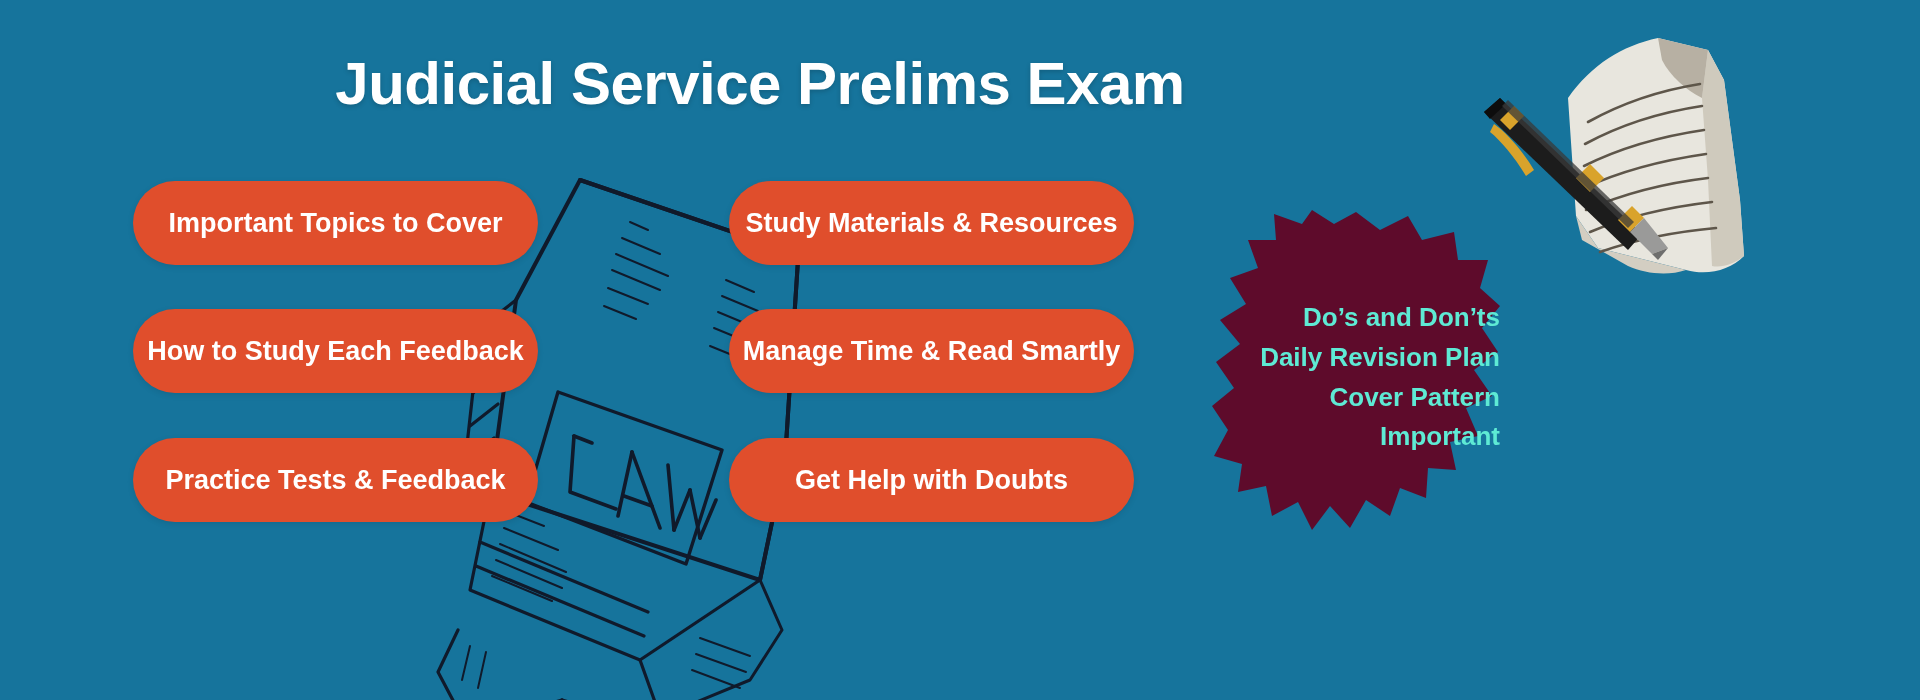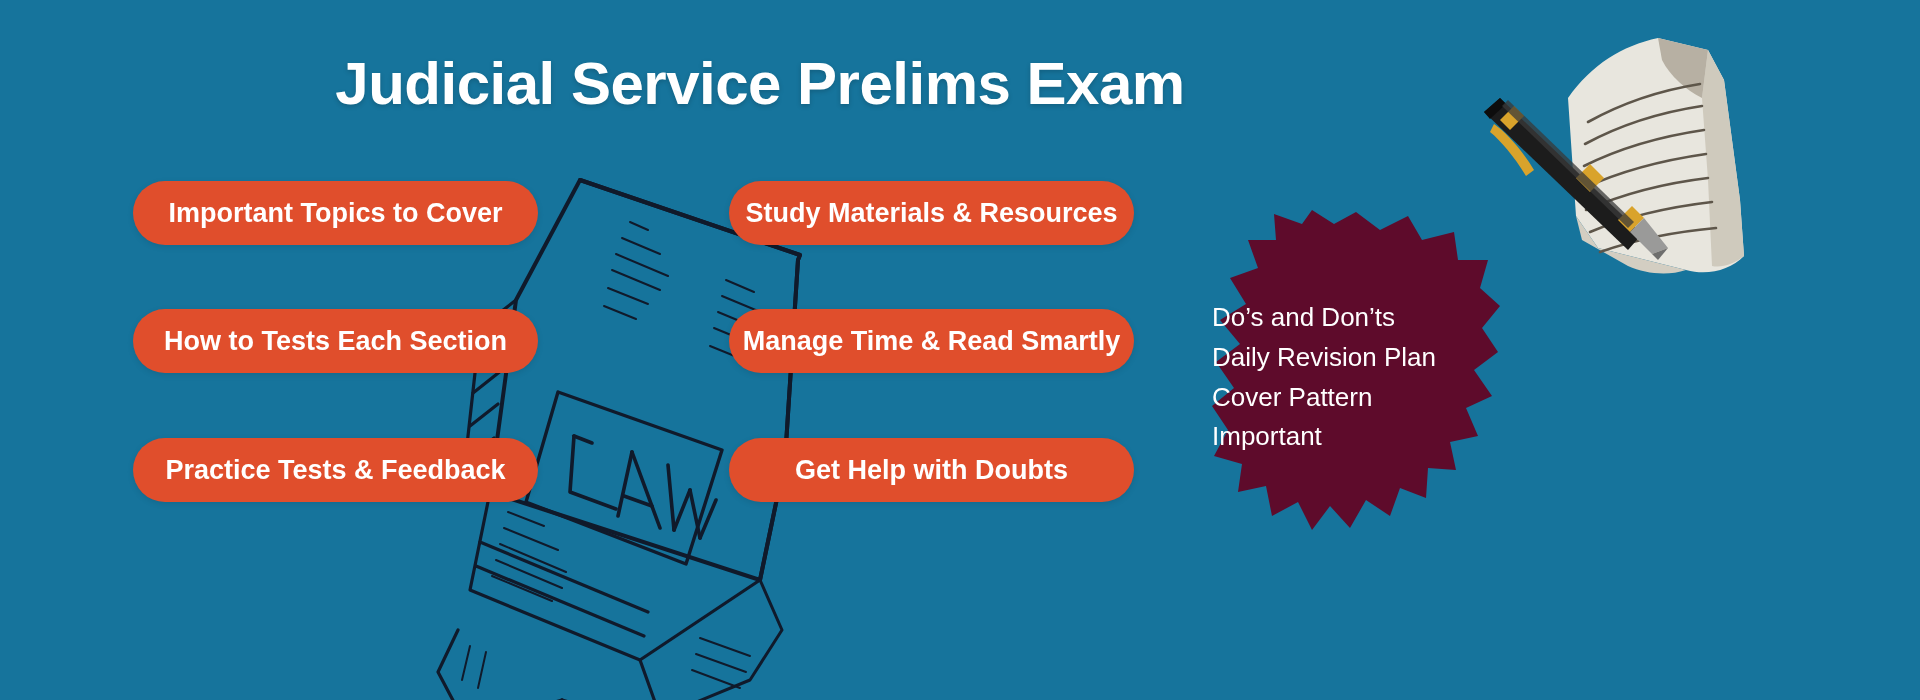--- a/index.html
+++ b/index.html
@@ -59,21 +59,21 @@
   
   .pill {
     position: absolute;
     display: flex;
     align-items: center;
     justify-content: center;
     background: #e04e2c;
     color: #ffffff;
     border: none;
     border-radius: 44px;
-    height: 64px;
+    height: 84px;
     font-family: "Liberation Sans", sans-serif;
     font-size: 27px;
     font-weight: bold;
     white-space: nowrap;
     cursor: pointer;
     padding: 0 18px;
     box-sizing: border-box;
     box-shadow: 0 2px 6px rgba(0,0,0,0.10);
   }
   .col-left  { left: 133px; width: 405px; }
@@ -89,25 +89,25 @@
     top: 210px;
     width: 288px;
     height: 335px;
   }
   .badge svg { position: absolute; inset: 0; }
   .badge-text {
     position: absolute;
     inset: 0;
     display: flex;
     flex-direction: column;
-    align-items: flex-start;
+    align-items: flex-end;
     justify-content: center;
-    color: #ffffff;
+    color: #5eead4;
     font-size: 26px;
-    font-weight: normal;
+    font-weight: bold;
     line-height: 1.52;
     text-align: center;
     z-index: 2;
   }
   .badge-line { white-space: nowrap; }
 </style>
 </head>
 <body>
 
 <div id="stage">
@@ -215,21 +215,21 @@
         <path d="M180 234 L196 228 L186 240 Z" fill="#6e6e6d"></path>
 
         <path d="M30 86 L36 80 L162 202 L156 208 Z" fill="#3a3a3a" opacity="0.75"></path>
       </g>
     </svg>
   </div>
 
   <div class="title">Judicial Service Prelims Exam</div>
 
   <button class="pill col-left row-1">Important Topics to Cover</button>
-  <button class="pill col-left row-2">How to Tests Each Section</button>
+  <button class="pill col-left row-2">How to Study Each Feedback</button>
   <button class="pill col-right row-1">Study Materials &amp; Resources</button>
 
   <button class="pill col-left row-3">Practice Tests &amp; Feedback</button>
   <button class="pill col-right row-3">Get Help with Doubts</button>
   <button class="pill col-right row-2">Manage Time &amp; Read Smartly</button>
 
   <div class="badge">
     <svg viewBox="0 0 288 335" width="288" height="335">
       <polygon fill="#5e0b2b" points="
         144,2   168,20  196,6   210,30  242,22  246,50  276,50  268,78

